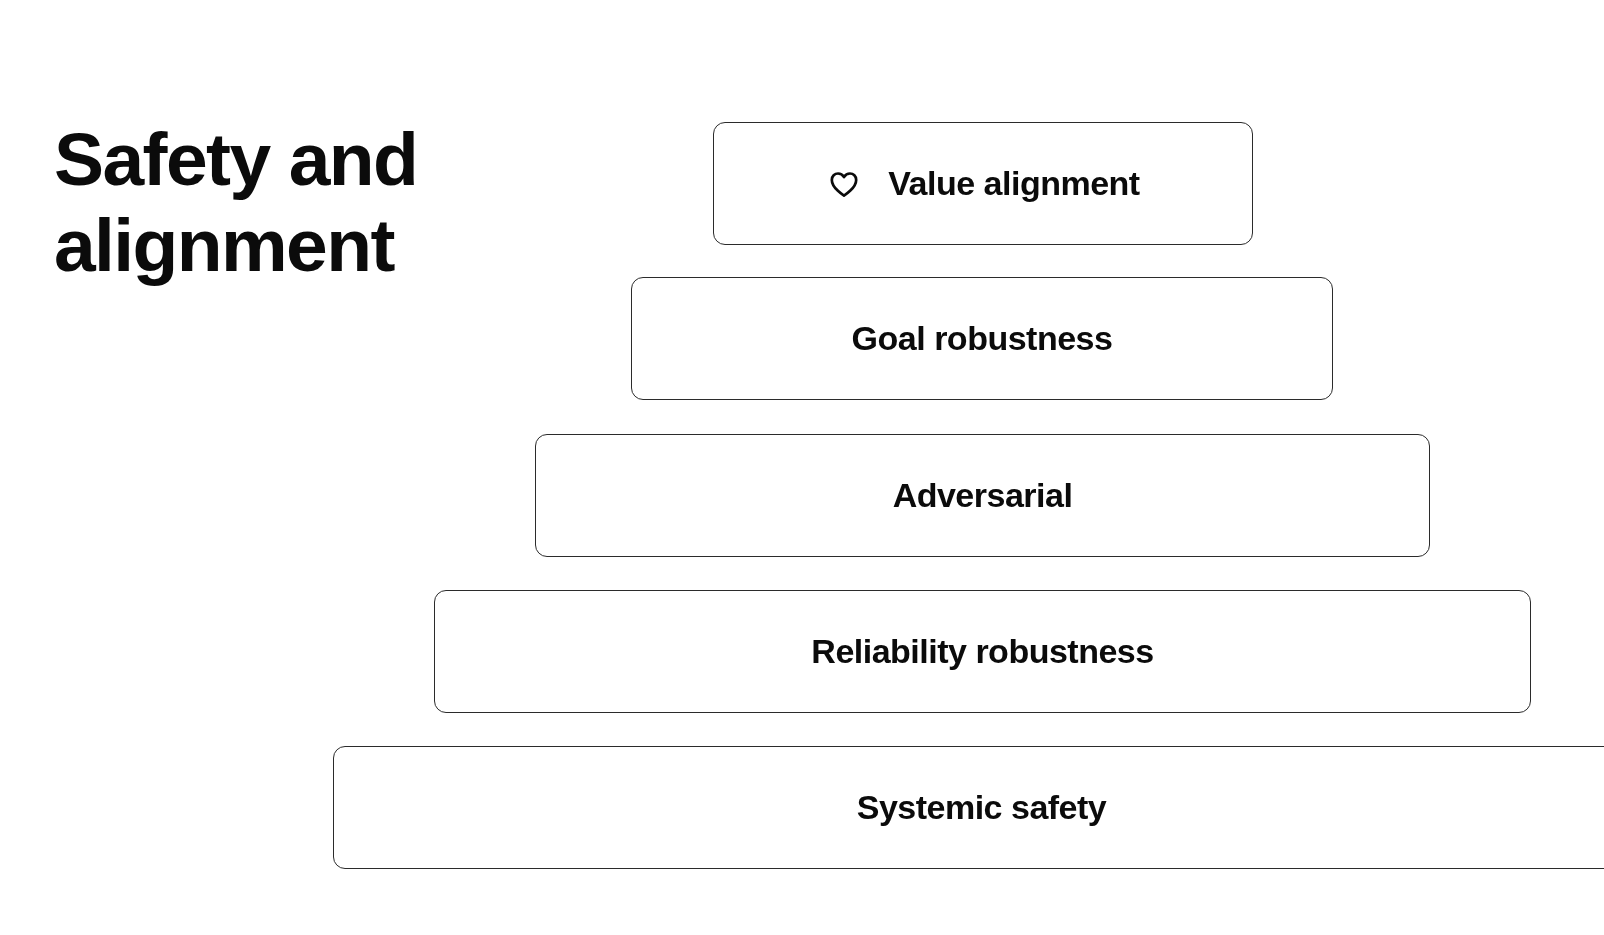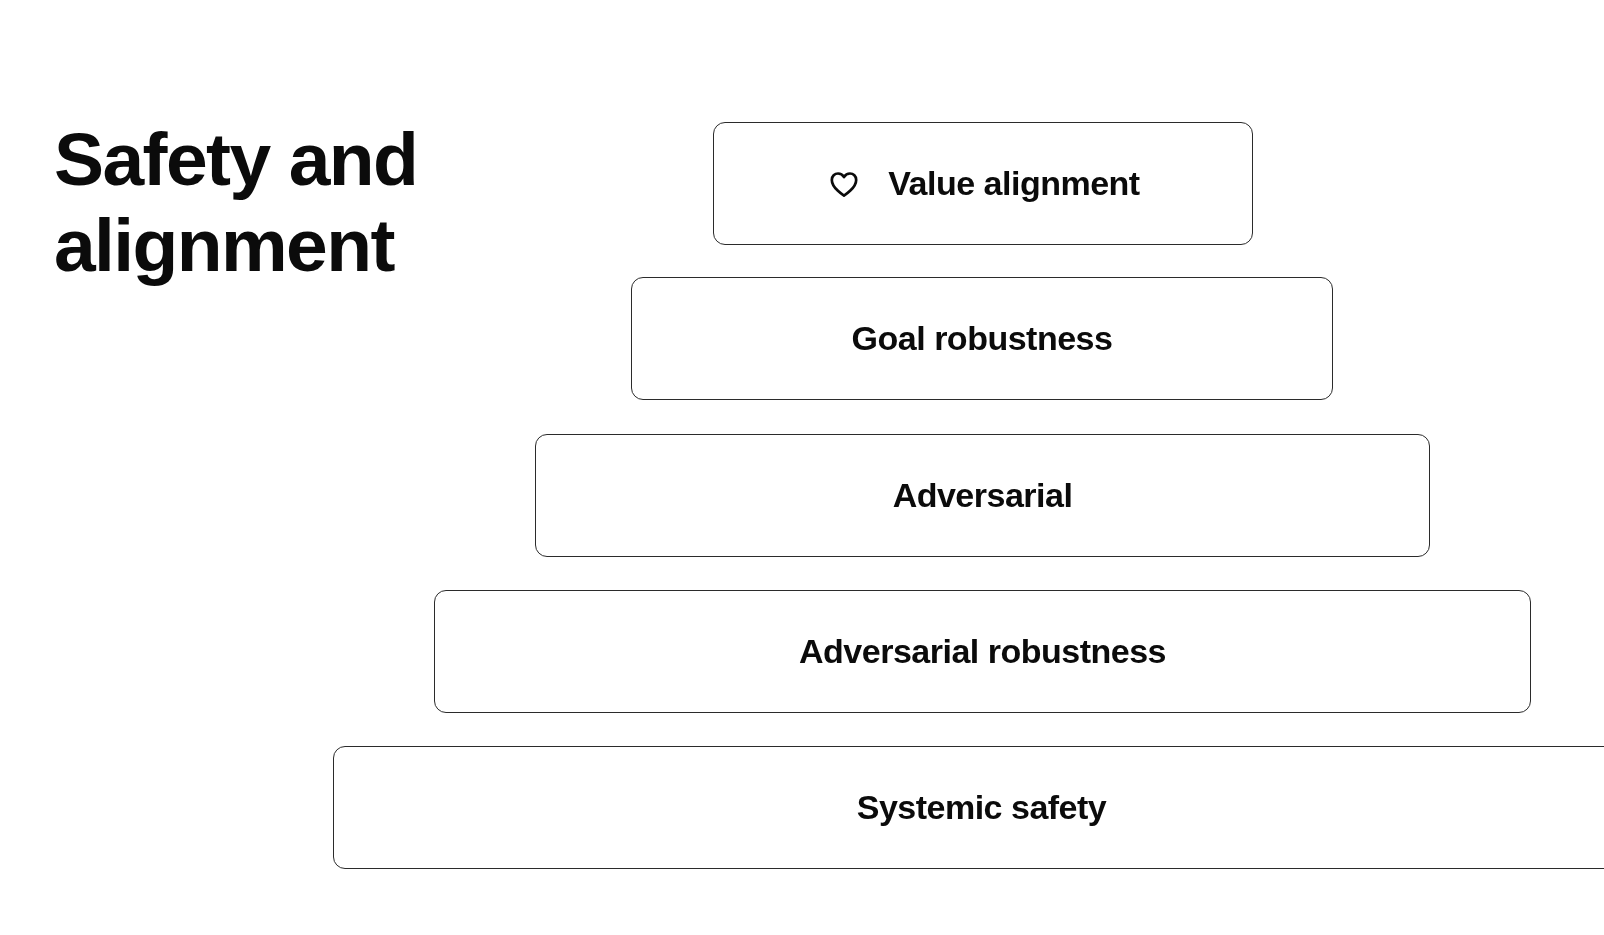--- a/index.html
+++ b/index.html
@@ -123,21 +123,21 @@
     </div>
 
     <div class="tier" id="tier-2">
       <div class="tier-inner">
         <span class="tier-label">Adversarial</span>
       </div>
     </div>
 
     <div class="tier" id="tier-3">
       <div class="tier-inner">
-        <span class="tier-label">Adversarial robustness</span>
+        <span class="tier-label">Reliability robustness</span>
       </div>
     </div>
 
     <div class="tier" id="tier-4">
       <div class="tier-inner">
         <span class="tier-label">Systemic safety</span>
       </div>
     </div>
 
   </div>

